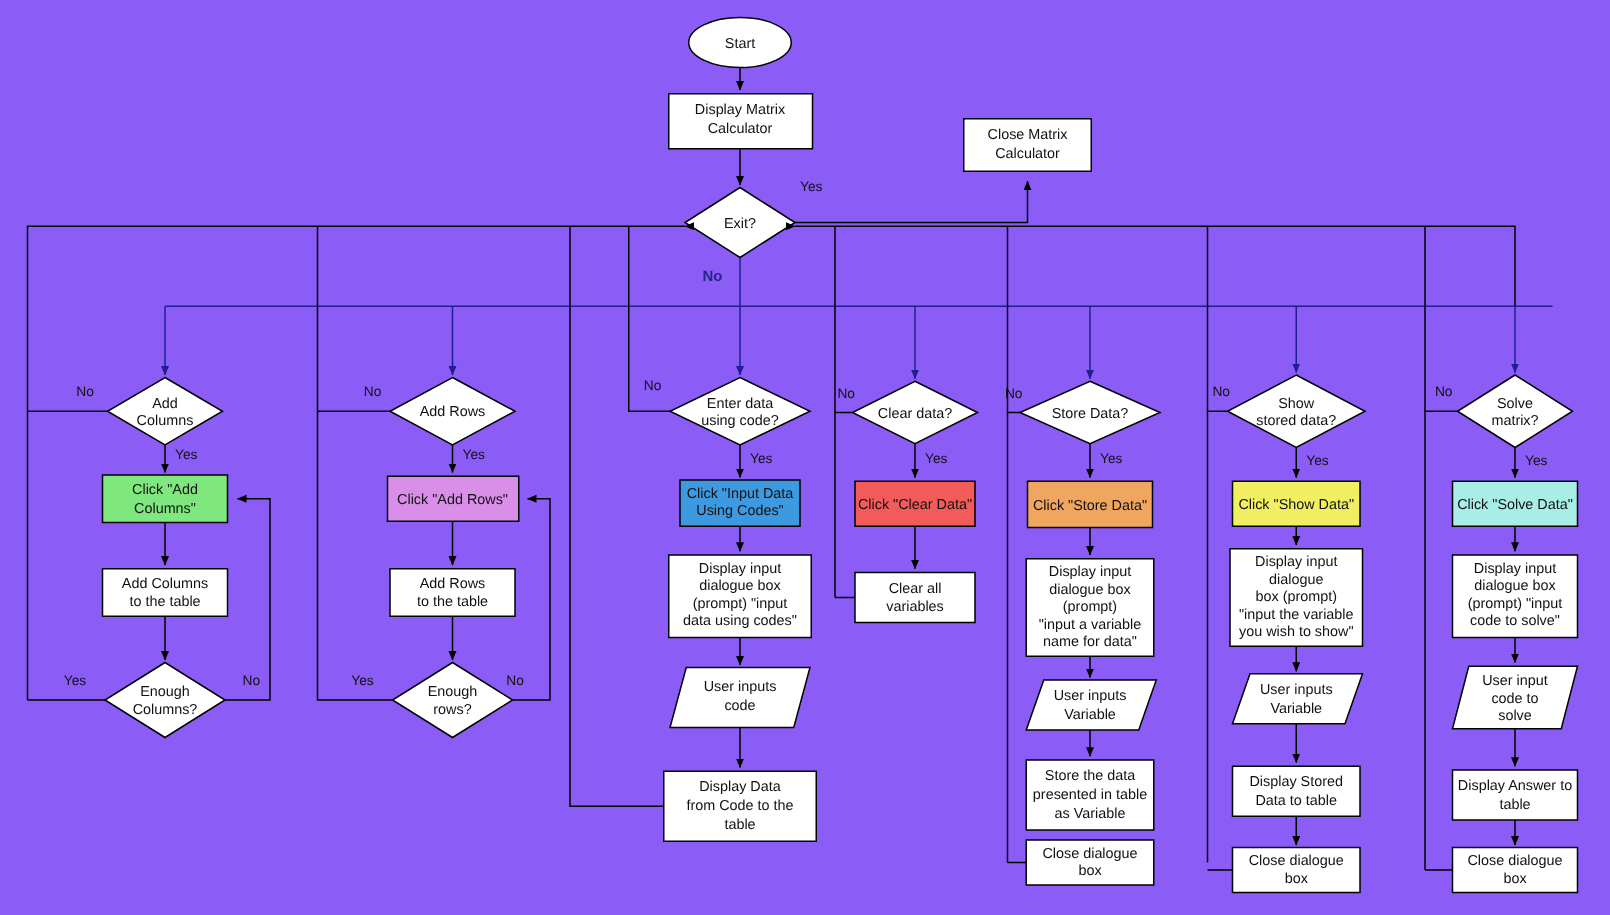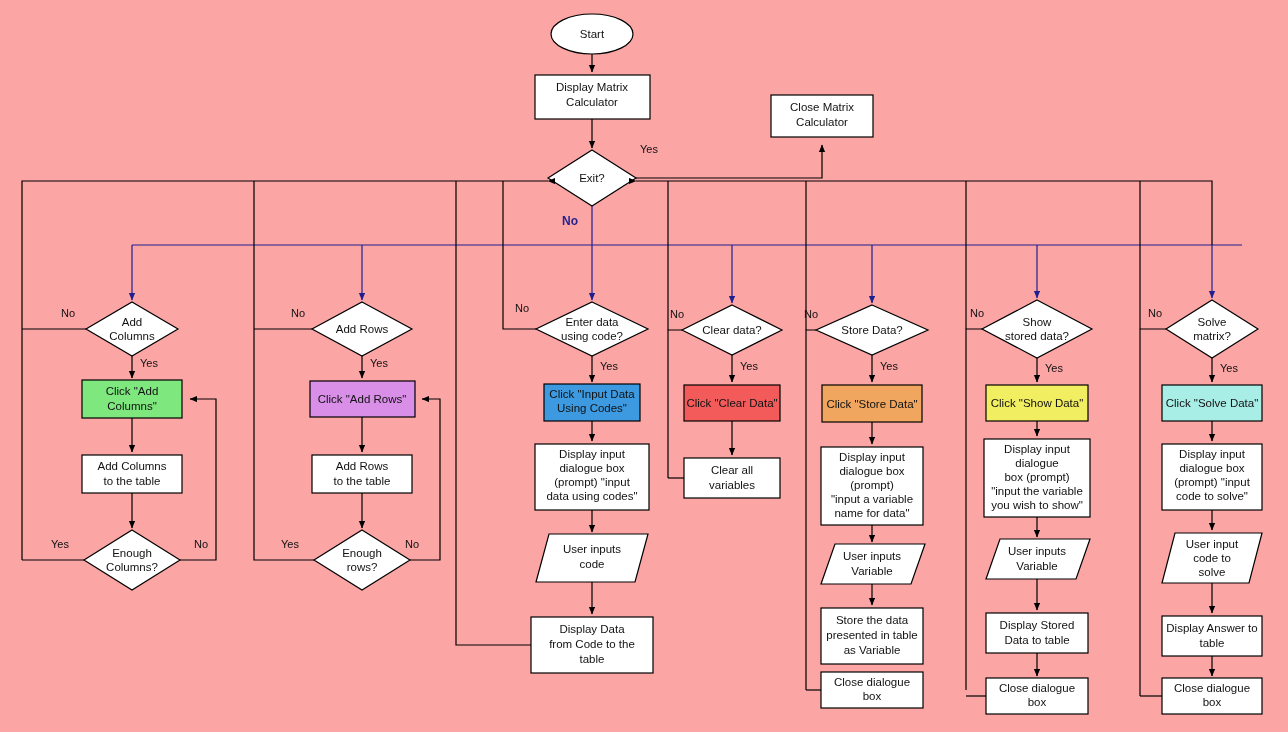--- a/index.html
+++ b/index.html
@@ -1,16 +1,16 @@
 <!DOCTYPE html>
 <html><head>
 <meta charset="utf-8">
 <style>
   html,body{margin:0;padding:0;background:#ffffff;}
-  #page{position:relative;width:1288px;height:732px;background:#fca5a5;
+  #page{position:relative;width:1288px;height:732px;background:#8b5cf6;
         font-family:"Liberation Sans","DejaVu Sans",sans-serif;overflow:hidden;}
   svg{display:block;}
   .shape-fill{fill:#ffffff;}
   .shape-stroke{stroke:#000000;stroke-width:1.2;}
   .edge{stroke:#000000;stroke-width:1.2;fill:none;}
   .edge-blue{stroke:#1f1f8f;stroke-width:1.2;fill:none;}
   .lbl{font-family:"Liberation Sans","DejaVu Sans",sans-serif;font-size:11px;fill:#111111;}
   .lbl-no{font-family:"Liberation Sans","DejaVu Sans",sans-serif;font-size:11px;fill:#111111;}
   .lbl-no-blue{font-family:"Liberation Sans","DejaVu Sans",sans-serif;font-size:12px;font-weight:bold;fill:#24248f;}
   .nodetext{font-family:"Liberation Sans","DejaVu Sans",sans-serif;font-size:11.5px;fill:#111111;}

